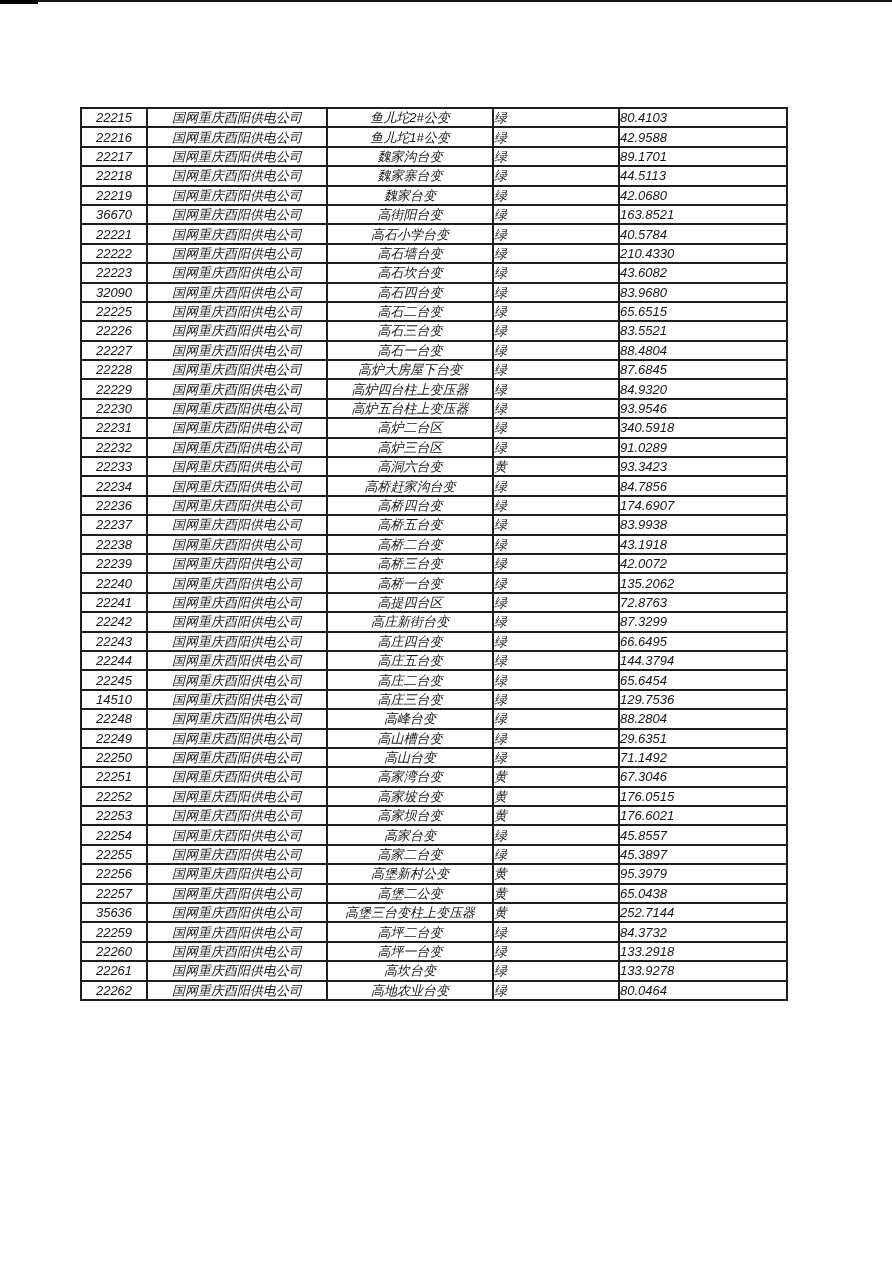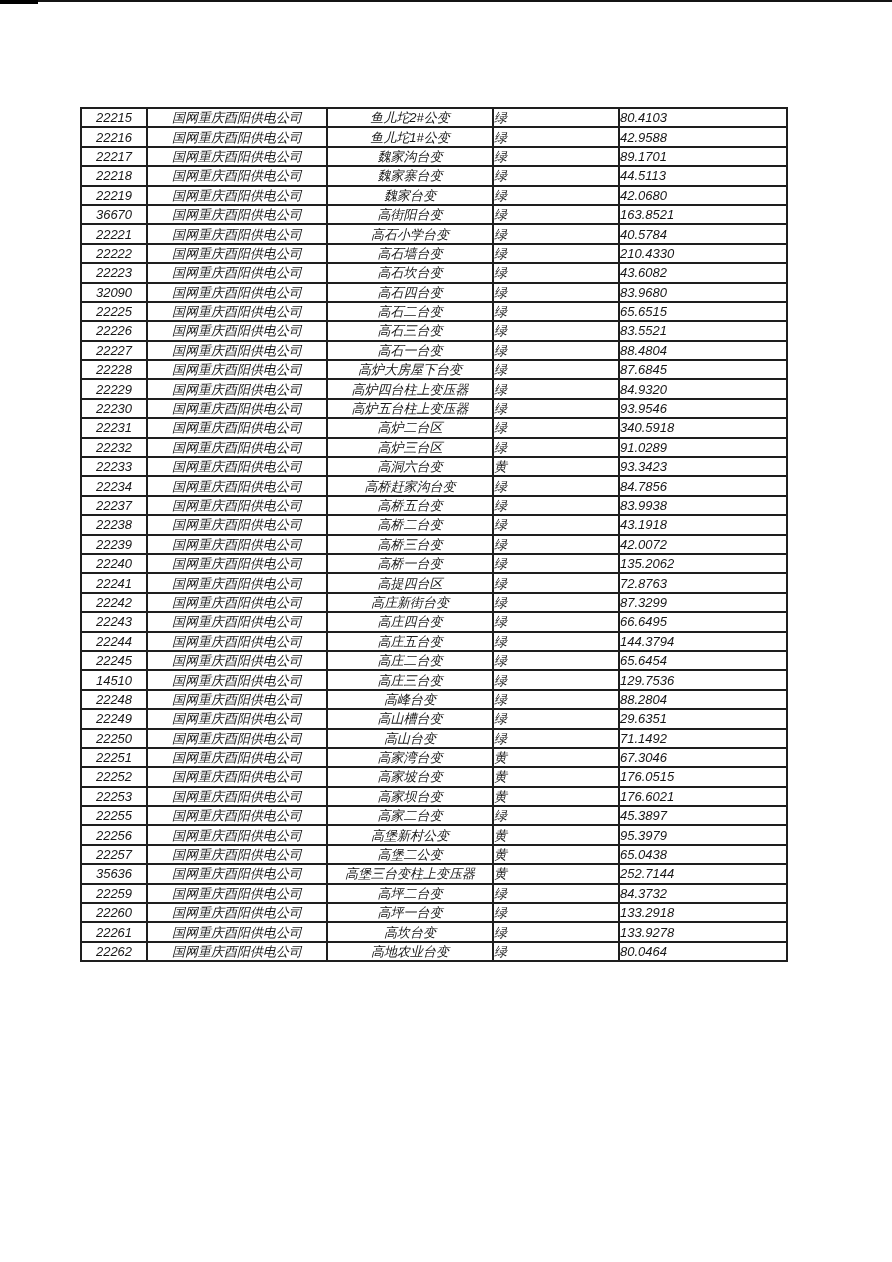--- a/index.html
+++ b/index.html
@@ -210,20 +210,27 @@
     <td class="cell-value">93.3423</td>
   </tr>
       <tr>
     <td class="cell-id">22234</td>
     <td class="cell-company">国网重庆酉阳供电公司</td>
     <td class="cell-station">高桥赶家沟台变</td>
     <td class="cell-status">绿</td>
     <td class="cell-value">84.7856</td>
   </tr>
       <tr>
+    <td class="cell-id">22236</td>
+    <td class="cell-company">国网重庆酉阳供电公司</td>
+    <td class="cell-station">高桥四台变</td>
+    <td class="cell-status">绿</td>
+    <td class="cell-value">174.6907</td>
+  </tr>
+      <tr>
     <td class="cell-id">22237</td>
     <td class="cell-company">国网重庆酉阳供电公司</td>
     <td class="cell-station">高桥五台变</td>
     <td class="cell-status">绿</td>
     <td class="cell-value">83.9938</td>
   </tr>
       <tr>
     <td class="cell-id">22238</td>
     <td class="cell-company">国网重庆酉阳供电公司</td>
     <td class="cell-station">高桥二台变</td>
@@ -320,20 +327,27 @@
     <td class="cell-station">高家坡台变</td>
     <td class="cell-status">黄</td>
     <td class="cell-value">176.0515</td>
   </tr>
       <tr>
     <td class="cell-id">22253</td>
     <td class="cell-company">国网重庆酉阳供电公司</td>
     <td class="cell-station">高家坝台变</td>
     <td class="cell-status">黄</td>
     <td class="cell-value">176.6021</td>
+  </tr>
+      <tr>
+    <td class="cell-id">22254</td>
+    <td class="cell-company">国网重庆酉阳供电公司</td>
+    <td class="cell-station">高家台变</td>
+    <td class="cell-status">绿</td>
+    <td class="cell-value">45.8557</td>
   </tr>
       <tr>
     <td class="cell-id">22255</td>
     <td class="cell-company">国网重庆酉阳供电公司</td>
     <td class="cell-station">高家二台变</td>
     <td class="cell-status">绿</td>
     <td class="cell-value">45.3897</td>
   </tr>
       <tr>
     <td class="cell-id">22256</td>

